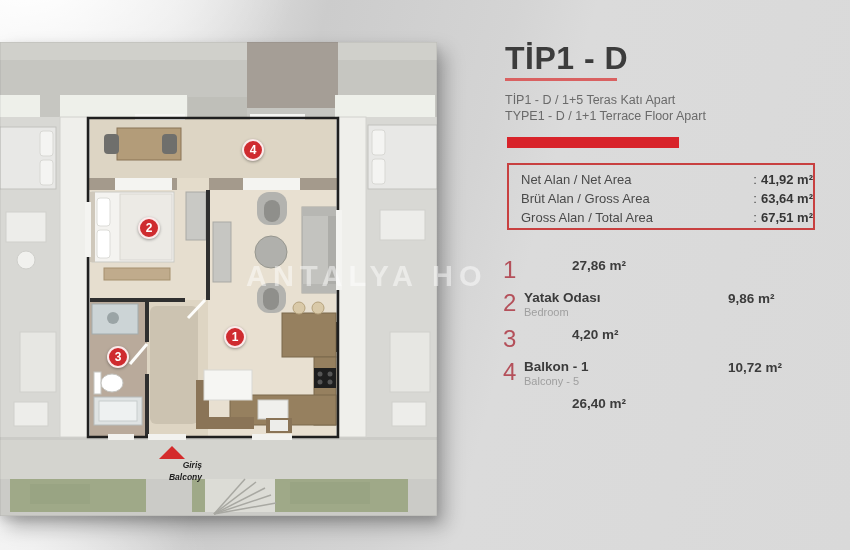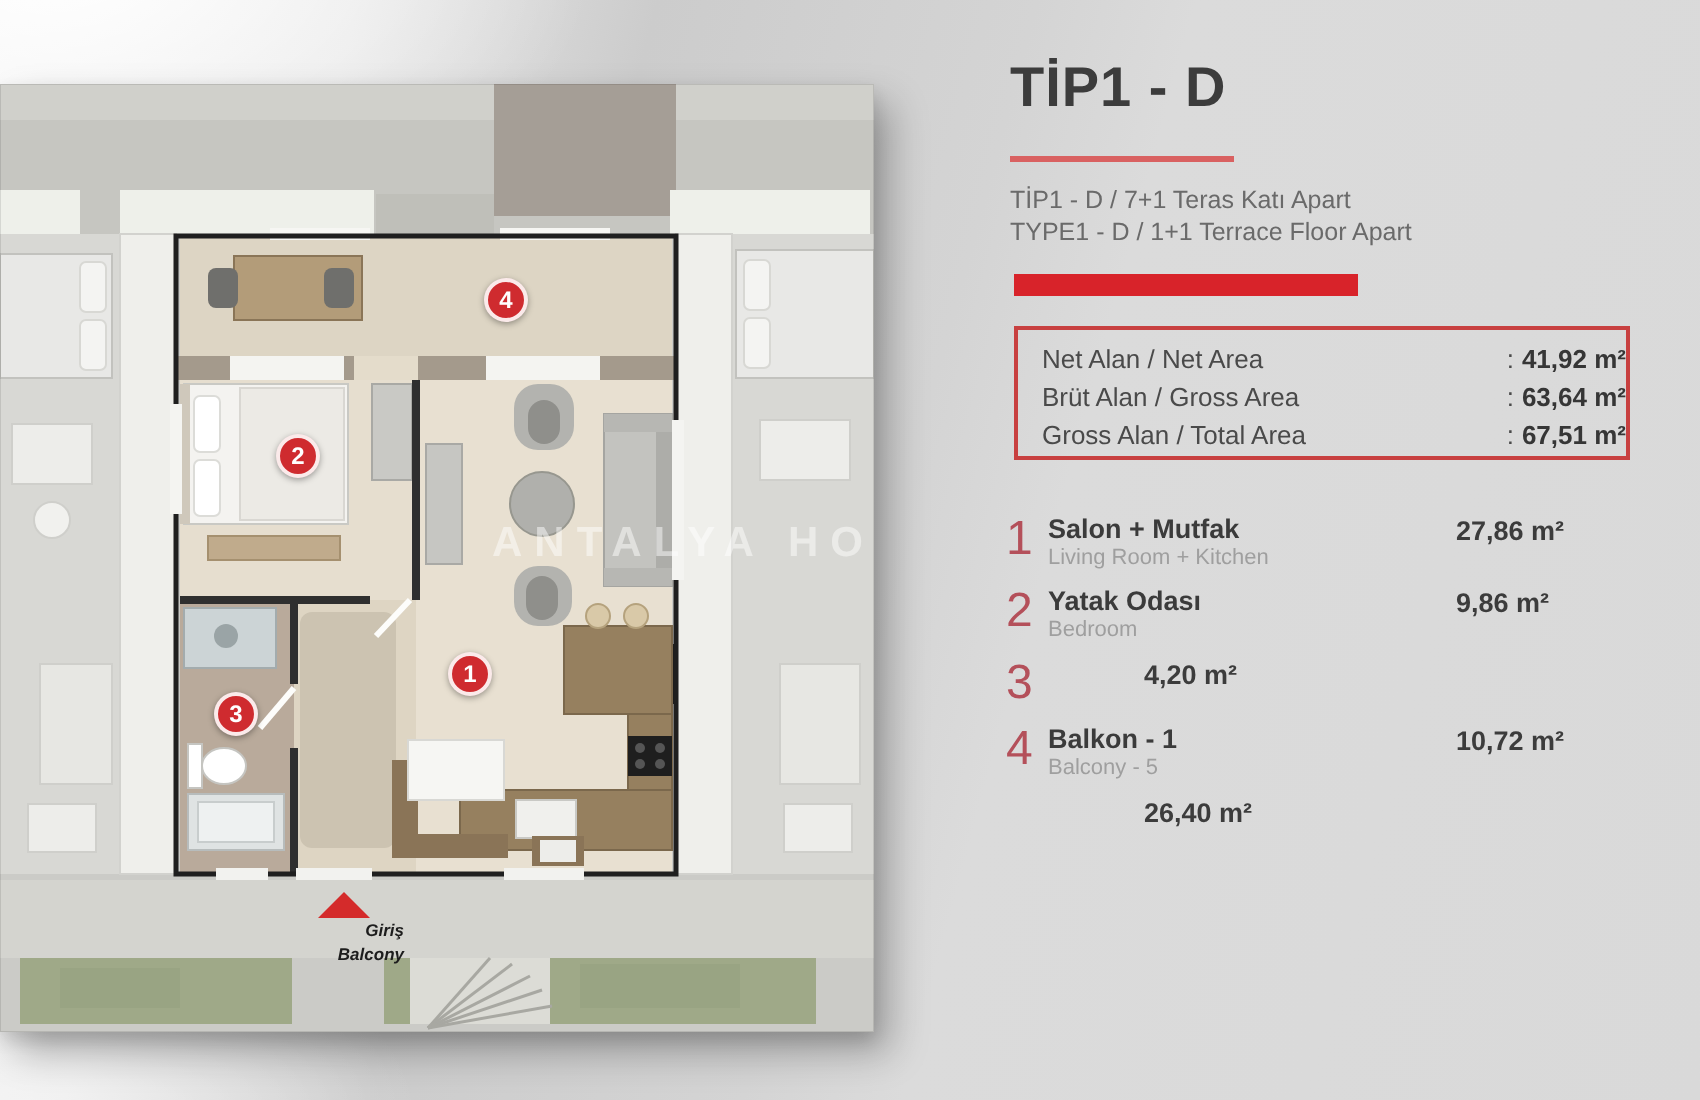--- a/index.html
+++ b/index.html
@@ -25,26 +25,26 @@
     color:#ffffff;font-size:12px;font-weight:bold;
     display:flex;align-items:center;justify-content:center;box-sizing:border-box;
   }
   .entrance{position:absolute;left:142px;top:404px;width:60px;text-align:right;}
   .entrance .tri{width:0;height:0;margin:0 auto;
     border-left:13px solid transparent;border-right:13px solid transparent;
     border-bottom:13px solid #d42b2b;}
   .entrance .lbl{font-size:8.5px;font-weight:bold;font-style:italic;color:#1d1d1d;line-height:9.5px;margin-top:2px;}
   .watermark{
     position:absolute;left:246px;top:260px;z-index:5;
-    font-size:21px;font-weight:bold;letter-spacing:6px;
+    font-size:29px;font-weight:bold;letter-spacing:6px;
     color:rgba(255,255,255,0.48);white-space:nowrap;pointer-events:none;
   }
   
   .panel{position:absolute;left:470px;top:0;width:380px;height:550px;}
-  .title{position:absolute;left:35px;top:28px;font-size:28px;font-weight:bold;color:#3c3c3c;letter-spacing:0.5px;}
+  .title{position:absolute;left:35px;top:40px;font-size:32px;font-weight:bold;color:#3c3c3c;letter-spacing:0.5px;}
   .title-underline{position:absolute;left:35px;top:78px;width:112px;height:3px;background:#d96161;}
   .subtitle{position:absolute;left:35px;top:92px;font-size:12.5px;line-height:16px;color:#6a6a6a;}
   .red-bar{position:absolute;left:37px;top:137px;width:172px;height:11px;background:#d8232a;}
   .area-box{
     position:absolute;left:37px;top:163px;width:308px;height:67px;box-sizing:border-box;
     border:2px solid #c84040;padding:5px 0 0 12px;
   }
   .area-row{display:grid;grid-template-columns:1fr auto;line-height:19px;font-size:13px;color:#4a4a4a;}
   .area-val{font-weight:bold;color:#363636;}
   .area-colon{color:#4a4a4a;margin-right:4px;}
@@ -232,21 +232,21 @@
     <div class="lbl">Balcony</div>
   </div>
 </div>
 
 <div class="watermark">ANTALYA HO</div>
 
 <div class="panel">
   <div class="title">TİP1 - D</div>
   <div class="title-underline"></div>
   <div class="subtitle">
-    <div>TİP1 - D / 7+1 Teras Katı Apart</div>
+    <div>TİP1 - D / 1+5 Teras Katı Apart</div>
     <div>TYPE1 - D / 1+1 Terrace Floor Apart</div>
   </div>
   <div class="red-bar"></div>
 
   <div class="area-box">
     <div class="area-row">
       <span>Net Alan / Net Area</span>
       <span><span class="area-colon">:</span><span class="area-val">41,92 m²</span></span>
     </div>
     <div class="area-row">
@@ -255,24 +255,20 @@
     </div>
     <div class="area-row">
       <span>Gross Alan / Total Area</span>
       <span><span class="area-colon">:</span><span class="area-val">67,51 m²</span></span>
     </div>
   </div>
 
   <div class="rooms">
     <div class="room-row">
       <div class="room-num">1</div>
-      <div>
-        <div class="room-name-tr">Salon + Mutfak</div>
-        <div class="room-name-en">Living Room + Kitchen</div>
-      </div>
       <div class="room-area">27,86 m²</div>
     </div>
     <div class="room-row">
       <div class="room-num">2</div>
       <div>
         <div class="room-name-tr">Yatak Odası</div>
         <div class="room-name-en">Bedroom</div>
       </div>
       <div class="room-area">9,86 m²</div>
     </div>

